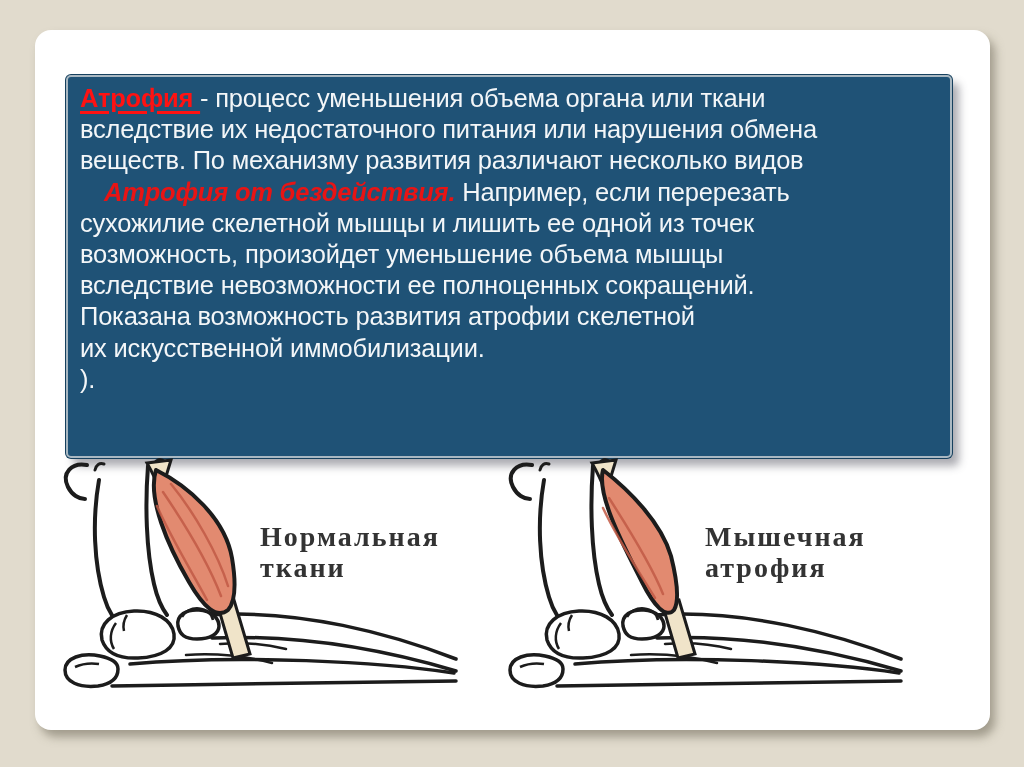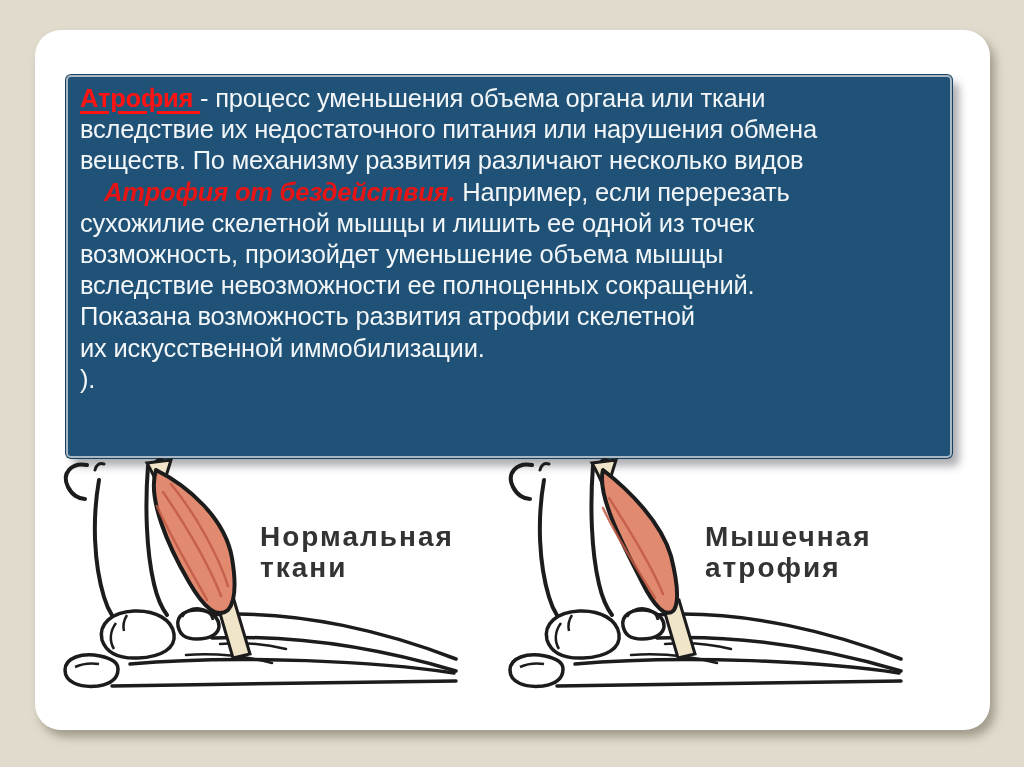--- a/index.html
+++ b/index.html
@@ -2,21 +2,21 @@
 <html lang="ru"><head>
 <meta charset="utf-8">
 <style>
   html,body{margin:0;padding:0;}
   .slide{
     position:relative;width:1024px;height:767px;overflow:hidden;
     background:#e1dbcd;font-family:"Liberation Sans",sans-serif;
   }
   .panel{
     position:absolute;left:35px;top:30px;width:955px;height:700px;
-    background:#ffffff;border-radius:26px;
+    background:#ffffff;border-radius:16px;
     box-shadow:5px 7px 10px rgba(110,104,88,.55);
   }
   .infobox{
     position:absolute;left:31px;top:45px;width:886px;height:383px;
     box-sizing:border-box;
     background:#1f5276;
     border:2px solid #a9b8c2;border-radius:5px;
     box-shadow:0 0 0 1px #16405e, 7px 8px 9px rgba(70,70,85,.45);
     padding:6px 12px 0 12px;
     color:#f3f6f8;font-size:25.5px;line-height:31.2px;
@@ -27,21 +27,21 @@
     color:#ff1212;font-weight:bold;
     text-decoration:underline;text-decoration-thickness:2.5px;text-underline-offset:4px;
   }
   .subterm{color:#e81414;font-style:italic;font-weight:bold;margin-left:24px;}
   .figure{position:absolute;width:450px;height:275px;top:428px;}
   .figure-left{left:25px;}
   .figure-right{left:470px;}
   .figure svg{position:absolute;left:0;top:0;}
   .caption{
     position:absolute;left:200px;top:63px;
-    font-family:Liberation Sans, sans-serif;font-weight:bold;
+    font-family:Liberation Serif, serif;font-weight:bold;
     font-size:28px;line-height:31px;letter-spacing:2px;color:#333333;
   }
 </style>
 </head>
 <body>
 
 <div class="slide">
   <div class="panel">
 
     <div class="infobox">

